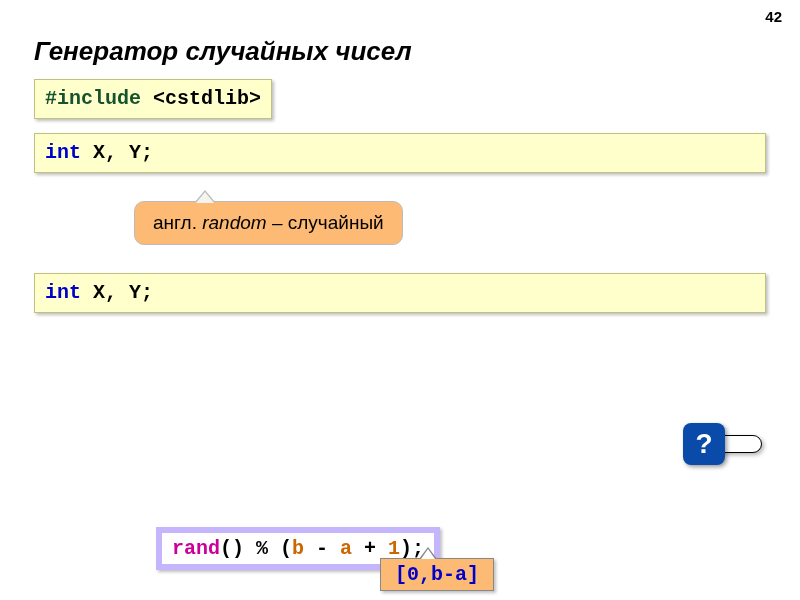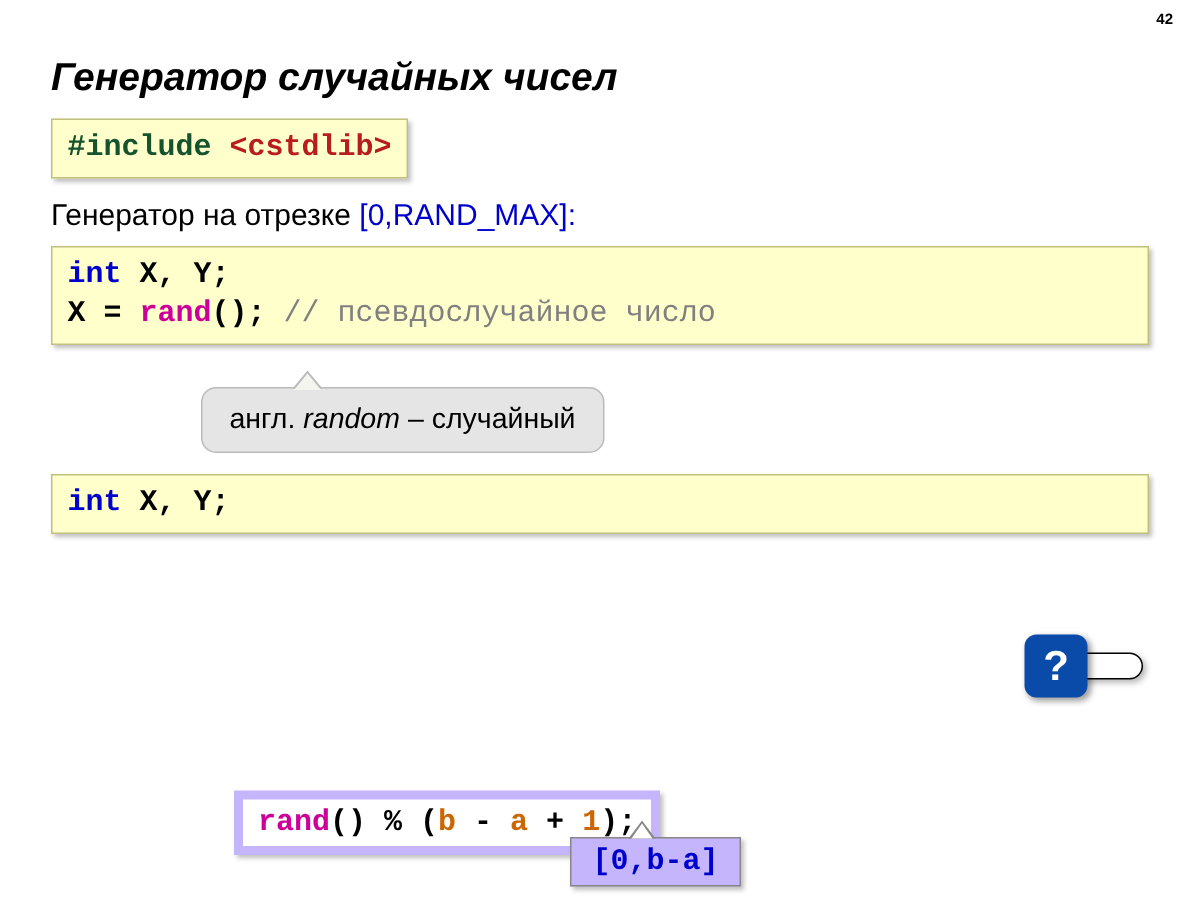--- a/index.html
+++ b/index.html
@@ -9,21 +9,21 @@
   background: #fff;
   font-family: Arial, sans-serif;
   position: relative;
   overflow: hidden;
 }
 .page-num {
   position: absolute;
   top: 8px;
   right: 18px;
   font-weight: bold;
-  font-size: 10px;
+  font-size: 15px;
   color: #000;
 }
 .content {
   padding: 36px 34px 20px 34px;
 }
 .title {
   font-size: 26px;
   font-weight: bold;
   color: #000;
   margin-bottom: 12px;
@@ -42,35 +42,35 @@
   line-height: 1.3;
 }
 .code-box.full { display: block; }
 .subhead {
   font-size: 20px;
   color: #000;
   margin-bottom: 8px;
 }
 .kw-blue { color: #0000cc; }
 .kw-green { color: #14532d; }
-.kw-red { color: #b91c1c; }
+.kw-red { color: #000000; }
 .kw-orange { color: #cc6600; }
 .kw-pink { color: #cc0099; }
 .comment { color: #808080; font-weight: normal; }
 .callout {
-  background: #e5e5e5;
+  background: #fdba74;
   border: 1px solid #bbb;
   border-radius: 10px;
   padding: 10px 18px;
   font-size: 19px;
   display: inline-block;
   position: relative;
   margin-left: 100px;
   margin-top: 14px;
-  margin-bottom: 14px;
+  margin-bottom: 28px;
 }
 .callout-text { font-style: italic; }
 .callout::before {
   content: "";
   position: absolute;
   top: -12px;
   left: 60px;
   width: 0; height: 0;
   border-left: 10px solid transparent;
   border-right: 10px solid transparent;
@@ -124,21 +124,21 @@
   font-weight: bold;
 }
 .overlay1 { left: 156px; top: 527px; }
 .overlay2 {
   left: 380px;
   top: 558px;
   font-family: "Courier New", monospace;
   font-size: 20px;
   font-weight: bold;
   color: #0000cc;
-  background: #c4b5fd;
+  background: #fdba74;
   border: 1px solid #888;
   padding: 4px 14px;
   box-shadow: 2px 2px 3px rgba(0,0,0,0.25);
 }
 .overlay2::before {
   content: "";
   position: absolute;
   top: -12px; left: 38px;
   width: 0; height: 0;
   border-left: 9px solid transparent;
@@ -165,27 +165,23 @@
 <div class="content">
 
   <div class="title">Генератор случайных чисел</div>
 
   <div class="code-box">
     <span class="kw-green">#include</span>
     <span> </span>
     <span class="kw-red">&lt;cstdlib&gt;</span>
   </div>
 
-  <div class="subhead">
-    <span>Генератор на отрезке </span><span class="kw-blue">[0,RAND_MAX]:</span>
-  </div>
 
   <div class="code-box full">
     <div class="code-line"><span class="kw-blue">int</span><span> X, Y;</span></div>
-    <div class="code-line"><span>X = </span><span class="kw-pink">rand</span><span>(); </span><span class="comment">// псевдослучайное число</span></div>
   </div>
 
   <div class="callout">
     <span>англ. </span><span class="callout-text">random</span><span> – случайный</span>
   </div>
 
 
   <div class="code-box full rel">
     <div class="code-line"><span class="kw-blue">int</span><span> X, Y;</span></div>
   </div>

